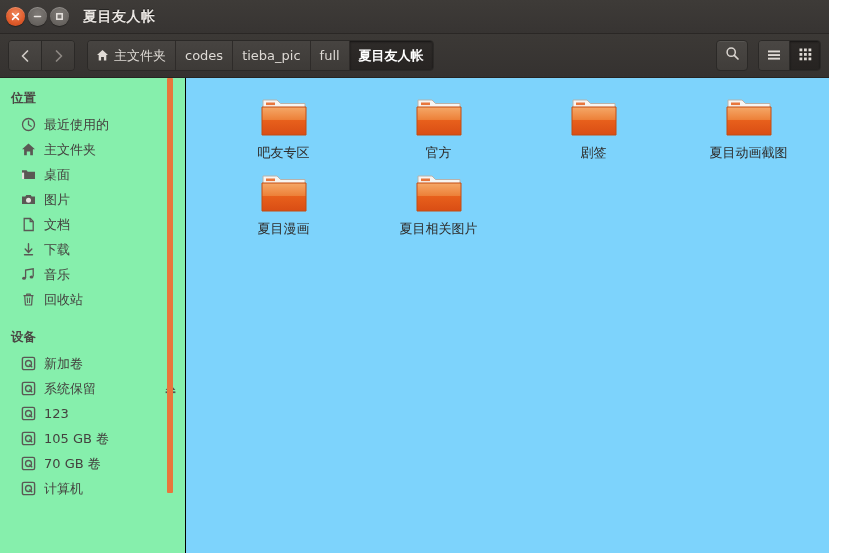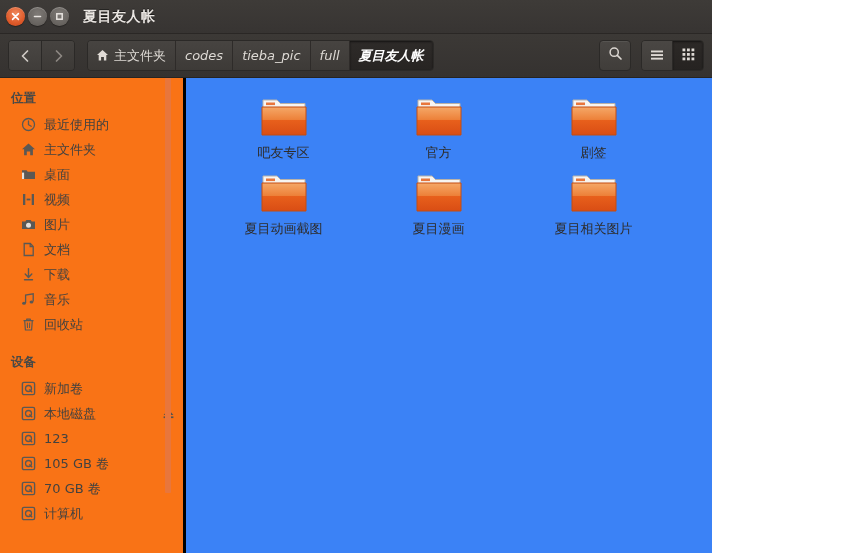--- a/index.html
+++ b/index.html
@@ -8,21 +8,21 @@
   }
   body {
     width: 848px;
     height: 553px;
     overflow: hidden;
     font-family: "DejaVu Sans", "Liberation Sans", sans-serif;
     background: #ffffff;
   }
   .window {
     position: relative;
-    width: 712px;
+    width: 829px;
     height: 553px;
     overflow: hidden;
     display: flex;
     flex-direction: column;
     background: #ffffff;
   }
 
   
   .titlebar {
     height: 33px;
@@ -112,21 +112,21 @@
   .crumb {
     height: 29px;
     display: flex;
     align-items: center;
     padding: 0 9px;
     color: #dedad5;
     font-size: 13px;
     background: linear-gradient(to bottom, #474441 0%, #3d3a37 100%);
     white-space: nowrap;
   }
-  .crumb + .crumb { border-left: 1px solid #2e2b29; font-style: italic; }
+  .crumb + .crumb { border-left: 1px solid #2e2b29; }
   .crumb.home { padding-left: 8px; gap: 5px; }
   .crumb.active {
     background: linear-gradient(to bottom, #2e2b29 0%, #272422 100%);
     color: #ffffff;
     font-weight: bold;
     box-shadow: inset 0 1px 2px rgba(0,0,0,0.55);
   }
   .crumb.home svg { display: block; }
 
   .toolbar-right {
@@ -172,26 +172,26 @@
     flex: 1 1 auto;
     display: flex;
     min-height: 0;
     position: relative;
   }
 
   
   .sidebar {
     width: 186px;
     flex: 0 0 186px;
-    background: #f97316;
+    background: #86efac;
     position: relative;
     overflow: hidden;
     padding-top: 7px;
     box-sizing: border-box;
-    border-right: 3px solid #000000;
+    border-right: 1px solid #000000;
   }
   .side-head {
     font-size: 12.5px;
     font-weight: bold;
     color: #4b4945;
     padding: 5px 0 5px 11px;
   }
   .side-item {
     height: 25px;
     display: flex;
@@ -235,21 +235,21 @@
     right: 6px;
     top: 0;
     bottom: 0;
     width: 6px;
     background: transparent;
   }
 
   
   .content {
     flex: 1 1 auto;
-    background: #3b82f6;
+    background: #7dd3fc;
     padding: 14px 0 0 20px;
     box-sizing: border-box;
     overflow: hidden;
   }
   .grid {
     display: flex;
     flex-wrap: wrap;
     align-content: flex-start;
   }
   .item {
@@ -406,30 +406,20 @@
       <div class="side-item">
         <span class="side-icon">
           <svg width="15" height="15" viewBox="0 0 15 15">
               <path d="M1 3.3 L5.6 3.3 L6.7 4.8 L14 4.8 L14 12 L1 12 Z" fill="#5a5854"></path>
               <rect x="1" y="5.6" width="2.1" height="6.4" fill="#e4e2de"></rect>
             </svg>
         </span>
         <span class="side-label">桌面</span>
       </div>
 
-      <div class="side-item">
-        <span class="side-icon">
-          <svg width="15" height="15" viewBox="0 0 15 15">
-              <rect x="2" y="2" width="2.3" height="11" fill="#5a5854"></rect>
-              <rect x="10.7" y="2" width="2.3" height="11" fill="#5a5854"></rect>
-              <rect x="5.6" y="6.6" width="3.8" height="1.8" fill="#5a5854"></rect>
-            </svg>
-        </span>
-        <span class="side-label">视频</span>
-      </div>
 
       <div class="side-item">
         <span class="side-icon">
           <svg width="15" height="15" viewBox="0 0 15 15">
               <path d="M1 4.6 L4.3 4.6 L5.3 3.1 L9.7 3.1 L10.7 4.6 L14 4.6 L14 12 L1 12 Z" fill="#5a5854"></path>
               <circle cx="7.5" cy="8.3" r="2.5" fill="#e4e2de"></circle>
             </svg>
         </span>
         <span class="side-label">图片</span>
       </div>
@@ -489,21 +479,21 @@
       </div>
 
       <div class="side-item">
         <span class="side-icon">
           <svg width="15" height="15" viewBox="0 0 15 15">
               <rect x="1.4" y="1.4" width="12.2" height="12.2" rx="1.6" fill="none" stroke="#5a5854" stroke-width="1.4"></rect>
               <circle cx="7.5" cy="7.5" r="3" fill="none" stroke="#5a5854" stroke-width="1.3"></circle>
               <path d="M8.3 8.4 L11.2 11.3" stroke="#5a5854" stroke-width="1.3"></path>
             </svg>
         </span>
-        <span class="side-label">本地磁盘</span>
+        <span class="side-label">系统保留</span>
         <span class="eject">
           <svg width="13" height="13" viewBox="0 0 13 13">
               <path d="M6.5 2.6 L11.4 8.1 L1.6 8.1 Z" fill="#55534f"></path>
               <rect x="1.6" y="9.4" width="9.8" height="1.7" fill="#55534f"></rect>
             </svg>
         </span>
       </div>
 
       <div class="side-item">
         <span class="side-icon">

